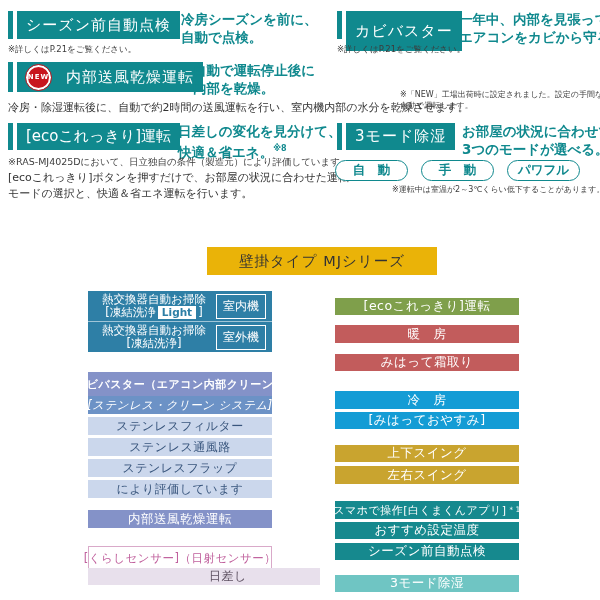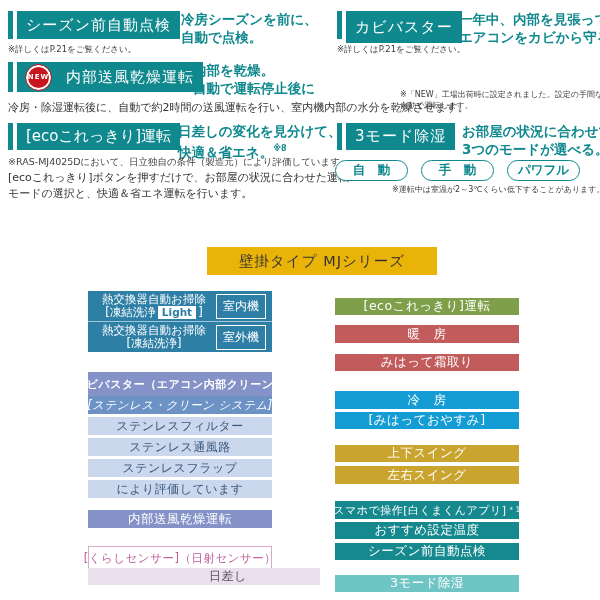--- a/index.html
+++ b/index.html
@@ -82,35 +82,35 @@
 
   <div class="accent" style="left:8px;top:11px;height:28px;"></div>
   <div class="fbox" style="left:17px;top:11px;height:28px;">シーズン前自動点検</div>
   <div class="fdesc" style="left:181px;top:10px;">
     <div>冷房シーズンを前に、</div>
     <div>自動で点検。</div>
   </div>
   <div class="fnote" style="left:8px;top:44px;">※詳しくはP.21をご覧ください。</div>
 
   <div class="accent" style="left:337px;top:11px;height:28px;"></div>
-  <div class="fbox" style="left:346px;top:11px;height:32px;">カビバスター</div>
+  <div class="fbox" style="left:346px;top:11px;height:40px;">カビバスター</div>
   <div class="fdesc" style="left:459px;top:10px;">
     <div>一年中、内部を見張って</div>
     <div>エアコンをカビから守る。</div>
   </div>
   <div class="fnote" style="left:337px;top:44px;">※詳しくはP.21をご覧ください。</div>
 
   <div class="accent" style="left:8px;top:62px;height:30px;"></div>
   <div class="fbox" style="left:17px;top:62px;height:30px;">
     <span class="new-badge">NEW</span>
     <span>内部送風乾燥運転</span>
   </div>
   <div class="fdesc" style="left:193px;top:61px;">
+    <div>自動で運転停止後に</div>
     <div>内部を乾燥。</div>
-    <div>自動で運転停止後に</div>
   </div>
   <div class="fbody" style="left:8px;top:100px;">冷房・除湿運転後に、自動で約2時間の送風運転を行い、室内機内部の水分を乾燥させます。</div>
   <div class="fnote2" style="left:400px;top:89px;">
     <div>※「NEW」工場出荷時に設定されました。設定の手間なしで</div>
     <div>自動で運転します。</div>
   </div>
 
   <div class="accent" style="left:8px;top:123px;height:27px;"></div>
   <div class="fbox" style="left:17px;top:123px;height:27px;letter-spacing:0;">[ecoこれっきり]運転</div>
   <div class="fdesc" style="left:178px;top:122px;">

